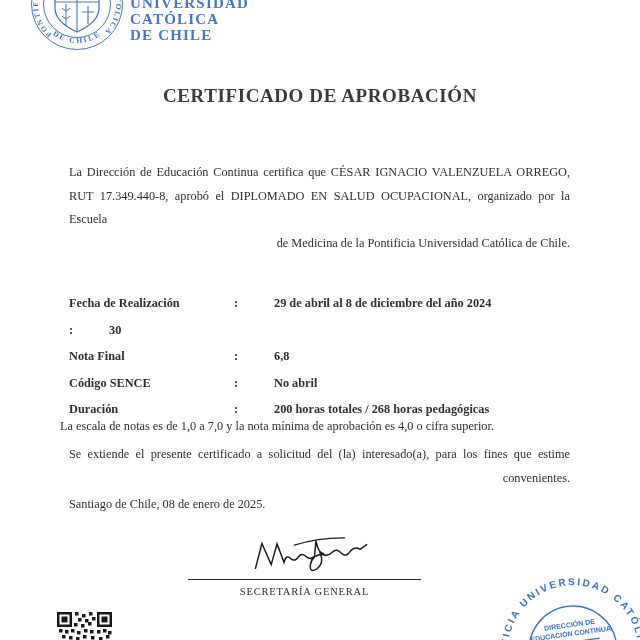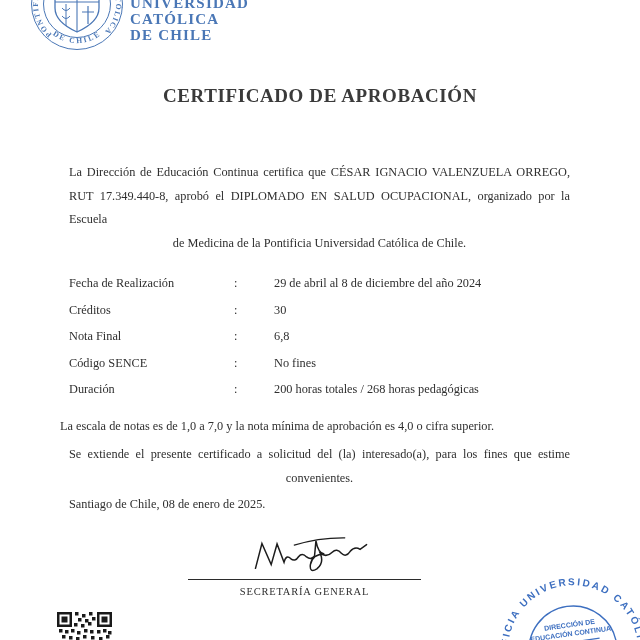--- a/index.html
+++ b/index.html
@@ -15,30 +15,30 @@
   }
   
   #cert-title{
     position:absolute;left:0;top:85px;width:640px;text-align:center;
     font-size:19px;letter-spacing:0.6px;color:#3a3a3a;font-weight:bold;
   }
   
   .bodytext{font-size:12.3px;color:#2f2f2f;}
   #intro{position:absolute;left:69px;top:161px;width:501px;}
   #intro .jline{text-align:justify;text-align-last:justify;line-height:23.6px;}
-  #intro .lline{text-align:center;line-height:23.6px;}
-  #details{position:absolute;left:69px;top:276px;width:501px;}
+  #intro .lline{text-align:right;line-height:23.6px;}
+  #details{position:absolute;left:69px;top:296px;width:501px;font-weight:bold;}
   .drow{display:flex;height:26.5px;line-height:14px;}
   .dlabel{width:165px;}
   .dsep{width:12px;}
   .dvalue{flex:1;margin-left:28px;}
   #scale-note{position:absolute;left:60px;top:419px;width:501px;line-height:15px;}
   #issue{position:absolute;left:69px;top:443px;width:501px;}
   #issue .jline{text-align:justify;text-align-last:justify;line-height:23.5px;font-family:Liberation Serif, serif;}
-  #issue .lline{text-align:center;line-height:23.5px;font-family:Liberation Serif, serif;}
+  #issue .lline{text-align:right;line-height:23.5px;font-family:Liberation Serif, serif;}
   #place-date{position:absolute;left:69px;top:497px;width:501px;line-height:15px;}
   
   #signature-svg{position:absolute;left:250px;top:530px;width:130px;height:42px;}
   #sig-line{position:absolute;left:188px;top:579px;width:233px;border-top:1.8px solid #2b2b2b;}
   #secretary{
     position:absolute;left:188px;top:586px;width:233px;text-align:center;
     font-size:10.5px;letter-spacing:0.8px;color:#2f2f2f;
   }
   
   #qr-wrap{position:absolute;left:57px;top:612px;width:55px;height:28px;overflow:hidden;}
@@ -86,33 +86,32 @@
     <div class="lline">de Medicina de la Pontificia Universidad Católica de Chile.</div>
   </div>
 
   <div id="details" class="bodytext">
     <div class="drow">
       <span class="dlabel">Fecha de Realización</span>
       <span class="dsep">:</span>
       <span class="dvalue">29 de abril al 8 de diciembre del año 2024</span>
     </div>
     <div class="drow">
-      <span class="dlabel">Créditos</span>
       <span class="dsep">:</span>
       <span class="dvalue">30</span>
     </div>
     <div class="drow">
       <span class="dlabel">Nota Final</span>
       <span class="dsep">:</span>
       <span class="dvalue">6,8</span>
     </div>
     <div class="drow">
       <span class="dlabel">Código SENCE</span>
       <span class="dsep">:</span>
-      <span class="dvalue">No fines</span>
+      <span class="dvalue">No abril</span>
     </div>
     <div class="drow">
       <span class="dlabel">Duración</span>
       <span class="dsep">:</span>
       <span class="dvalue">200 horas totales / 268 horas pedagógicas</span>
     </div>
   </div>
 
   <div id="scale-note" class="bodytext">La escala de notas es de 1,0 a 7,0 y la nota mínima de aprobación es 4,0 o cifra superior.</div>
 

